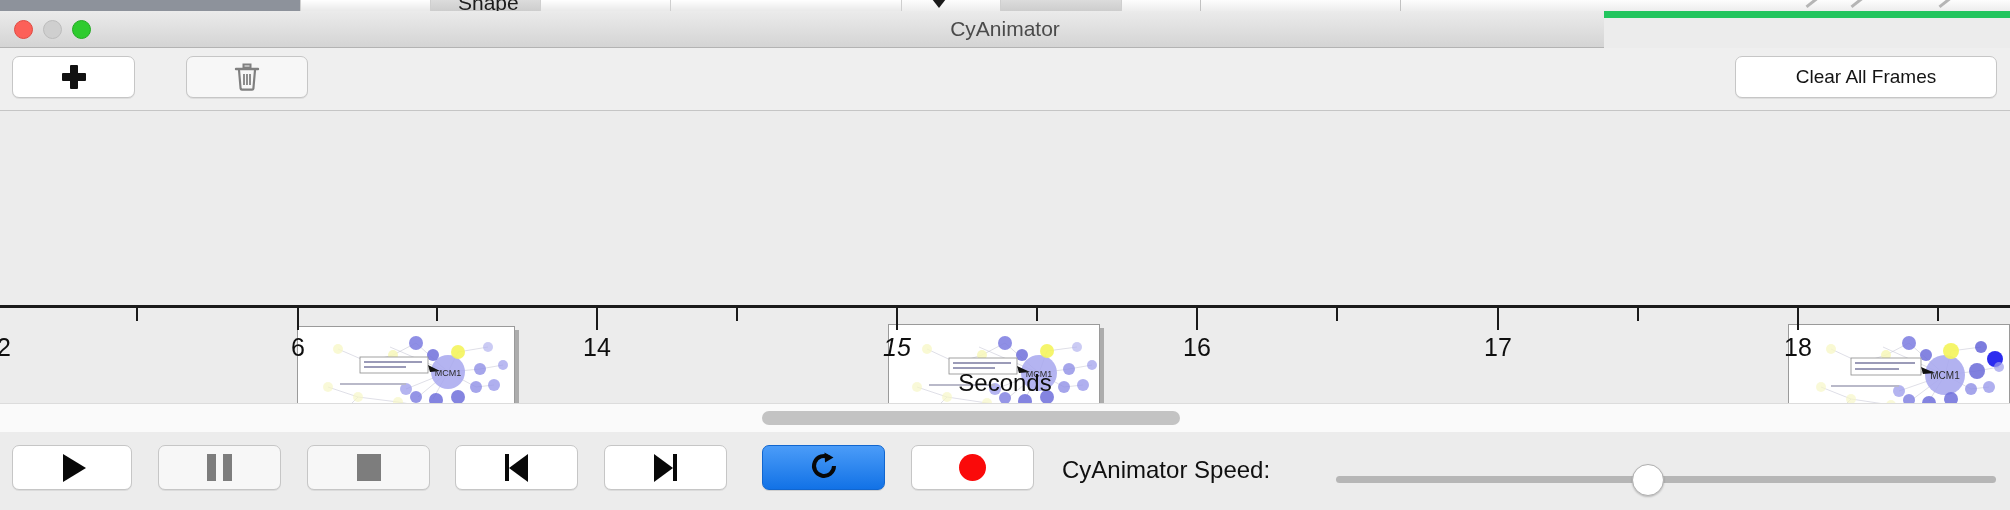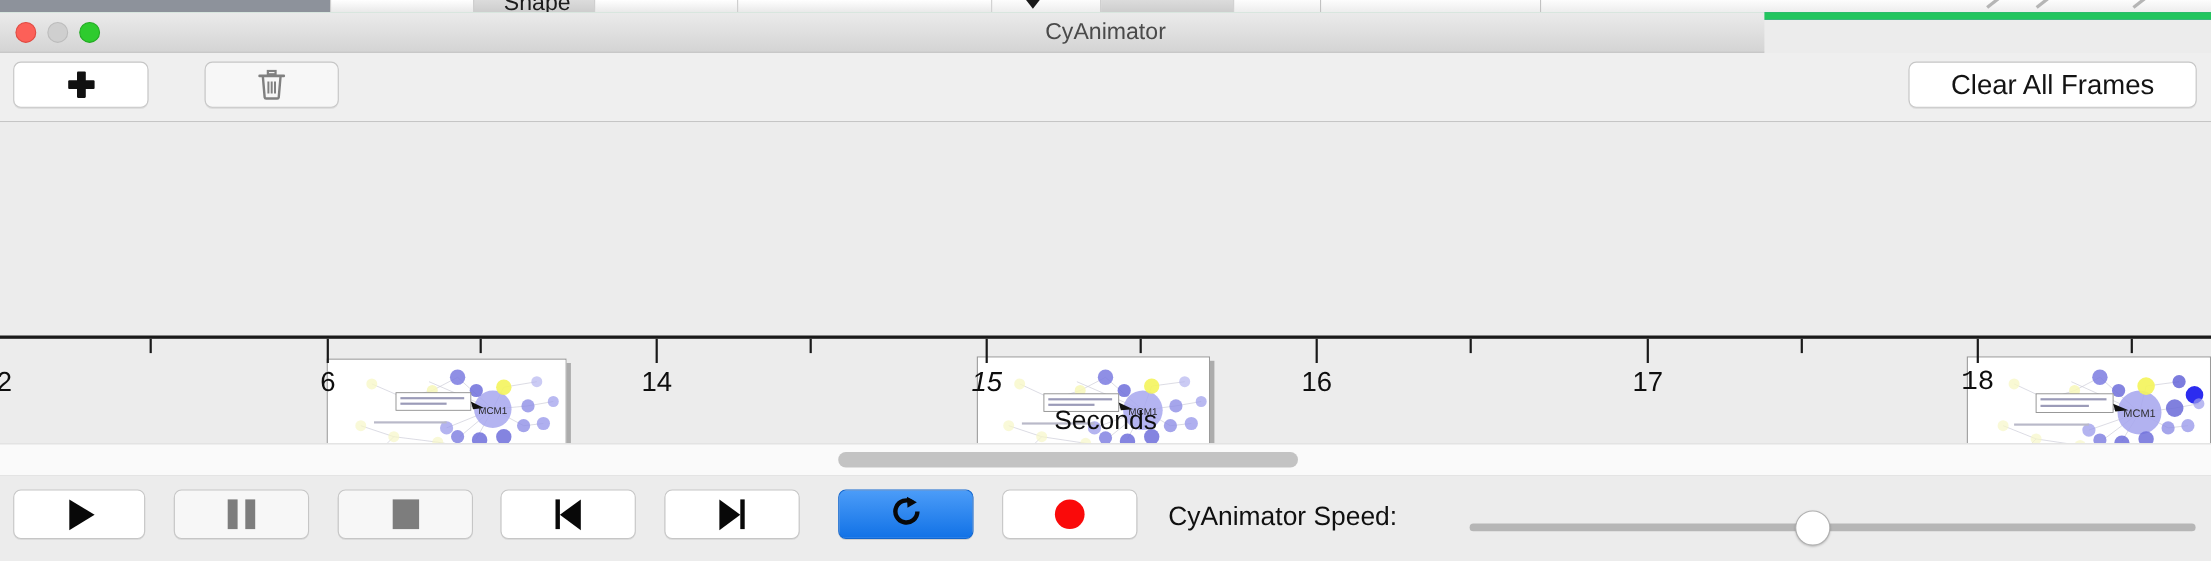--- a/index.html
+++ b/index.html
@@ -121,21 +121,21 @@
     align-items: center;
     justify-content: center;
     box-shadow: 0 1px 0 rgba(0,0,0,0.07);
     cursor: default;
     user-select: none;
   }
   .btn.dim { background: #f7f7f7; }
   .btn-add    { left: 12px;  top: 8px; width: 123px; height: 42px; }
   .btn-del    { left: 186px; top: 8px; width: 122px; height: 42px; }
   .btn-clear  { left: 1735px;top: 8px; width: 262px; height: 42px;
-                font-size: 25px; color: #131313; }
+                font-size: 19px; color: #131313; }
 
   .glyph-plus {
     position: relative;
     width: 26px; height: 26px;
   }
   .glyph-plus::before, .glyph-plus::after {
     content: ""; position: absolute; background: #111;
   }
   .glyph-plus::before { left: 9px;  top: 1px;  width: 8px; height: 24px; border-radius: 1px;}
   .glyph-plus::after  { left: 1px;  top: 9px;  width: 24px; height: 8px; border-radius: 1px;}
@@ -486,21 +486,21 @@
     <div class="tick major" style="left:1196px;"></div>
     <div class="tick major" style="left:1497px;"></div>
     <div class="tick major" style="left:1797px;"></div>
 
     <div class="tick-label" style="left:4px;">2</div>
     <div class="tick-label" style="left:298px;">6</div>
     <div class="tick-label" style="left:597px;">14</div>
     <div class="tick-label" style="left:897px;font-style:italic;">15</div>
     <div class="tick-label" style="left:1197px;">16</div>
     <div class="tick-label" style="left:1498px;">17</div>
-    <div class="tick-label" style="left:1798px;font-family:Liberation Mono, monospace;">18</div>
+    <div class="tick-label" style="left:1798px;">18</div>
 
     <div class="axis-title">Seconds</div>
   </div>
 
   <div class="hscroll">
     <div class="hscroll-thumb" style="left:762px;width:418px;"></div>
   </div>
 
   <div class="transport">
 

